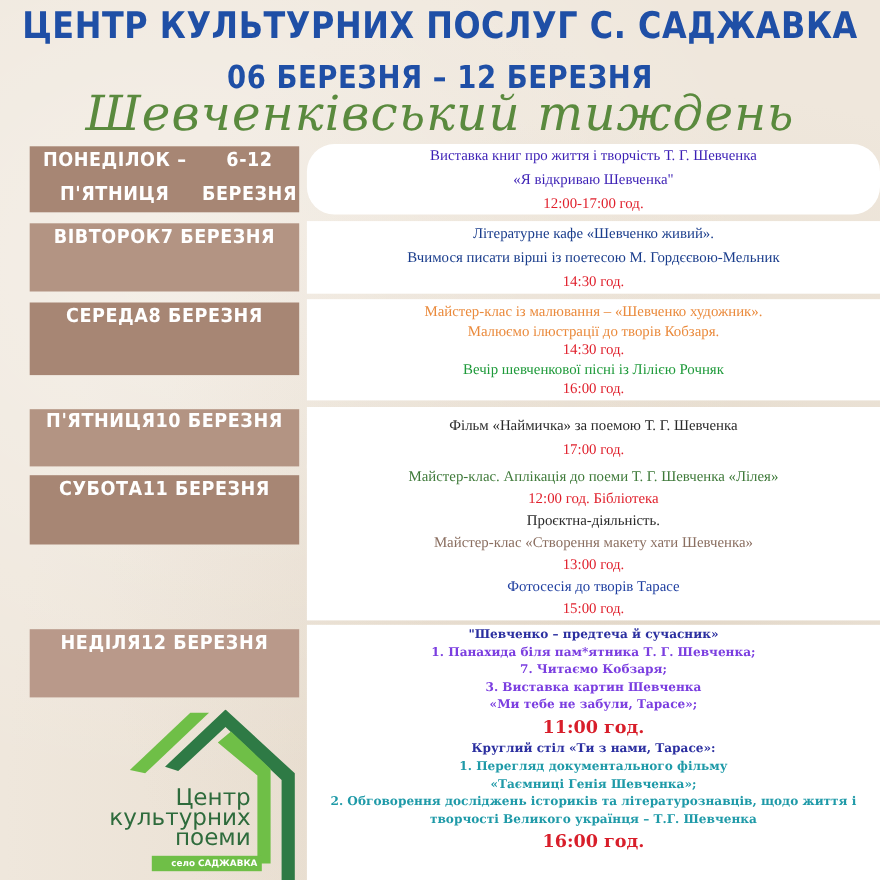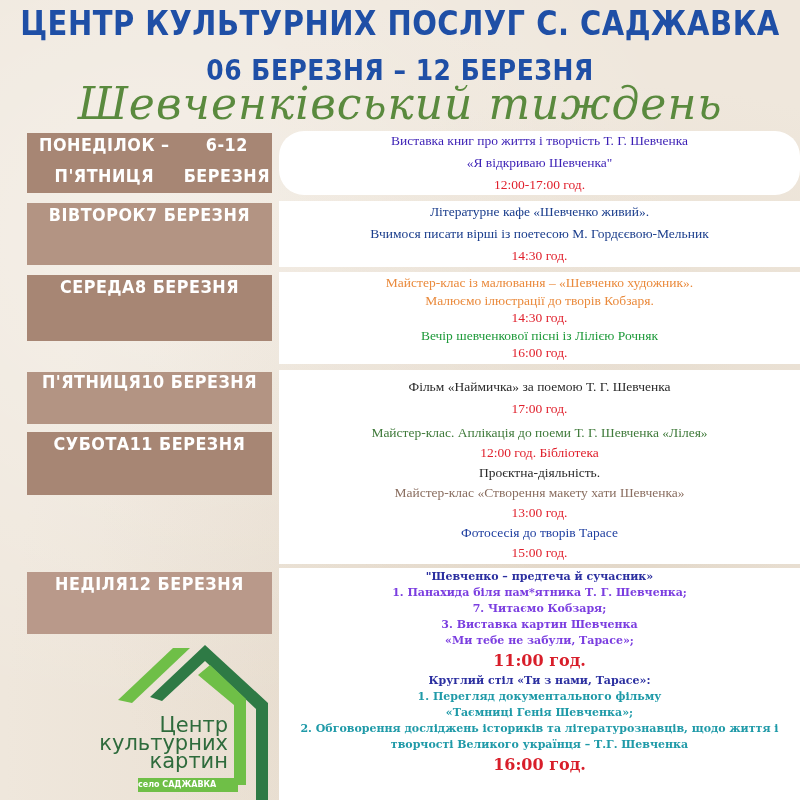--- a/index.html
+++ b/index.html
@@ -64,21 +64,21 @@
     .c-red2 { color: #d81e2a; }
 
     .logo { position: absolute; left: 118px; top: 645px; width: 160px; height: 155px; }
     .logo-text {
       position: absolute; right: 50px; text-align: right;
       font-family: "DejaVu Sans", sans-serif; color: #2e6b3c;
       font-size: 21px; line-height: 17px;
     }
     .logo-sub {
       position: absolute; left: 20px; top: 133px; width: 100px; height: 14px;
-      background: #6fbf47; color: #fff; text-align: left; padding-right: 4px;
+      background: #6fbf47; color: #fff; text-align: right; padding-right: 4px;
       font-family: "DejaVu Sans", sans-serif; font-size: 8px; line-height: 14px; font-weight: bold;
     }
   </style>
 </head>
 <body>
 
 <div class="title title-main">ЦЕНТР КУЛЬТУРНИХ ПОСЛУГ С. САДЖАВКА</div>
 <div class="title title-dates">06 БЕРЕЗНЯ – 12 БЕРЕЗНЯ</div>
 <div class="title-script">Шевченківський тиждень</div>
 
@@ -160,15 +160,15 @@
   <svg width="160" height="155" viewBox="0 0 160 155" style="position:absolute;left:0;top:0;">
 
     <polygon points="0,55 55,3 72,3 14,58" fill="#6fbf47"></polygon>
 
     <polygon points="32,52 87,0 150,58 150,155 138,155 138,64 87,16 44,56" fill="#2e7a45"></polygon>
 
     <polygon points="80,30 92,20 128,54 128,140 116,140 116,60" fill="#6fbf47"></polygon>
   </svg>
   <div class="logo-text" style="top:72px;">Центр</div>
   <div class="logo-text" style="top:90px;">культурних</div>
-  <div class="logo-text" style="top:108px;">картин</div>
+  <div class="logo-text" style="top:108px;">поеми</div>
   <div class="logo-sub">село САДЖАВКА</div>
 </div>
 
 </body></html>

